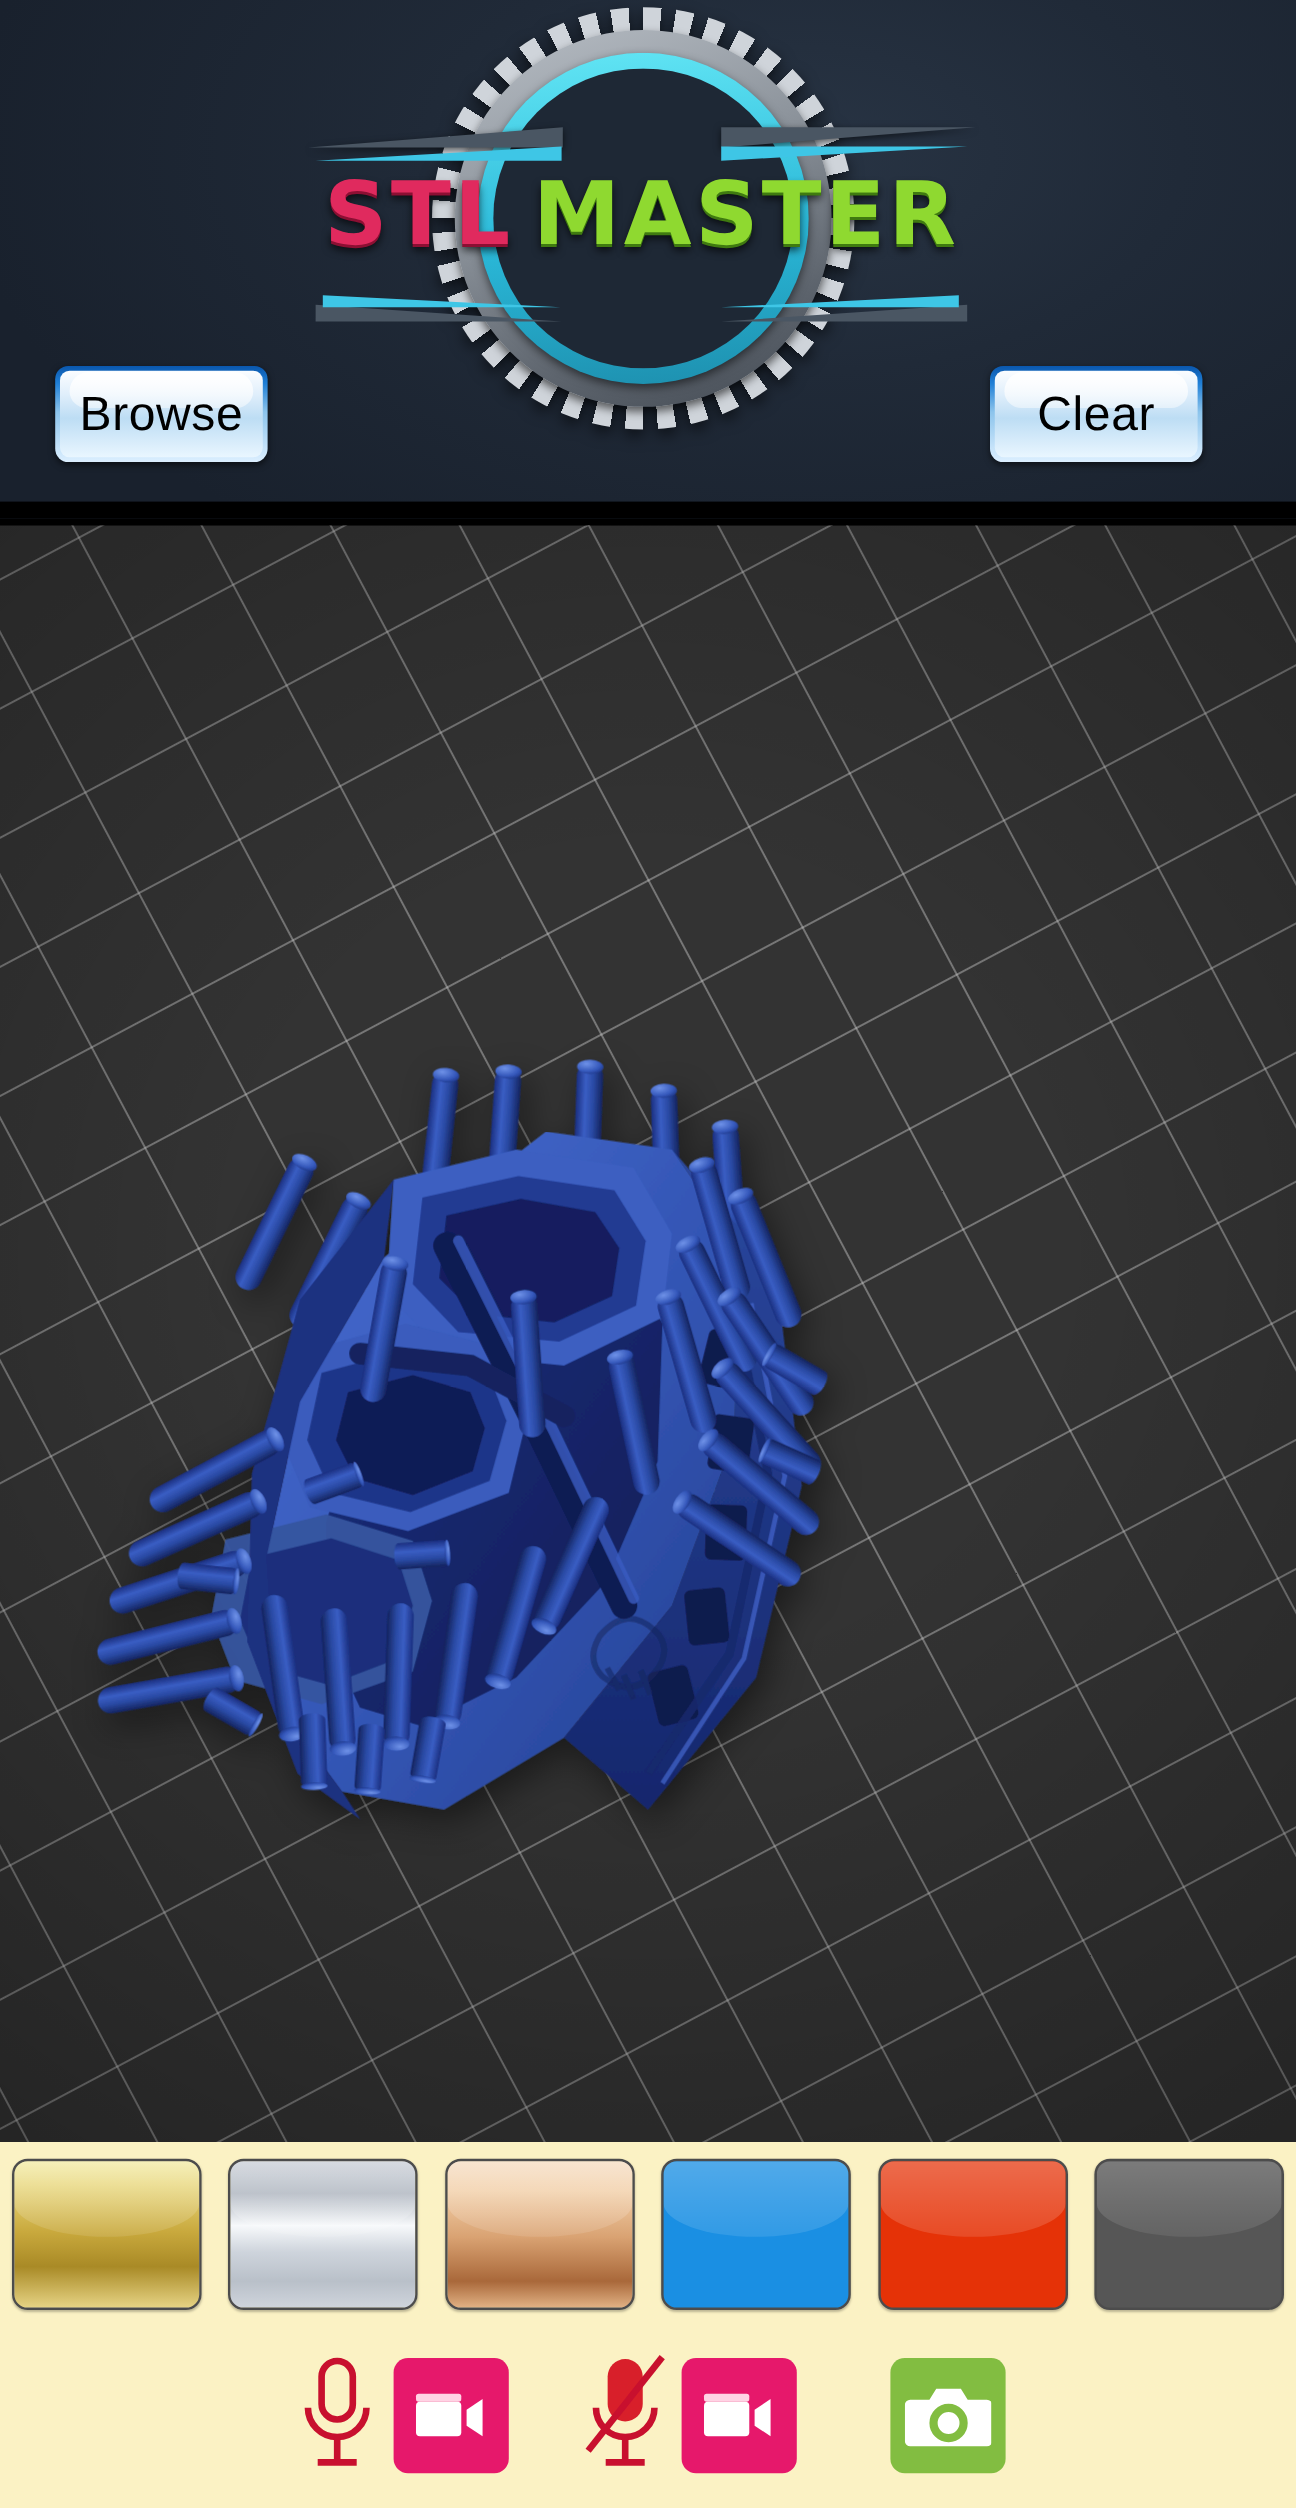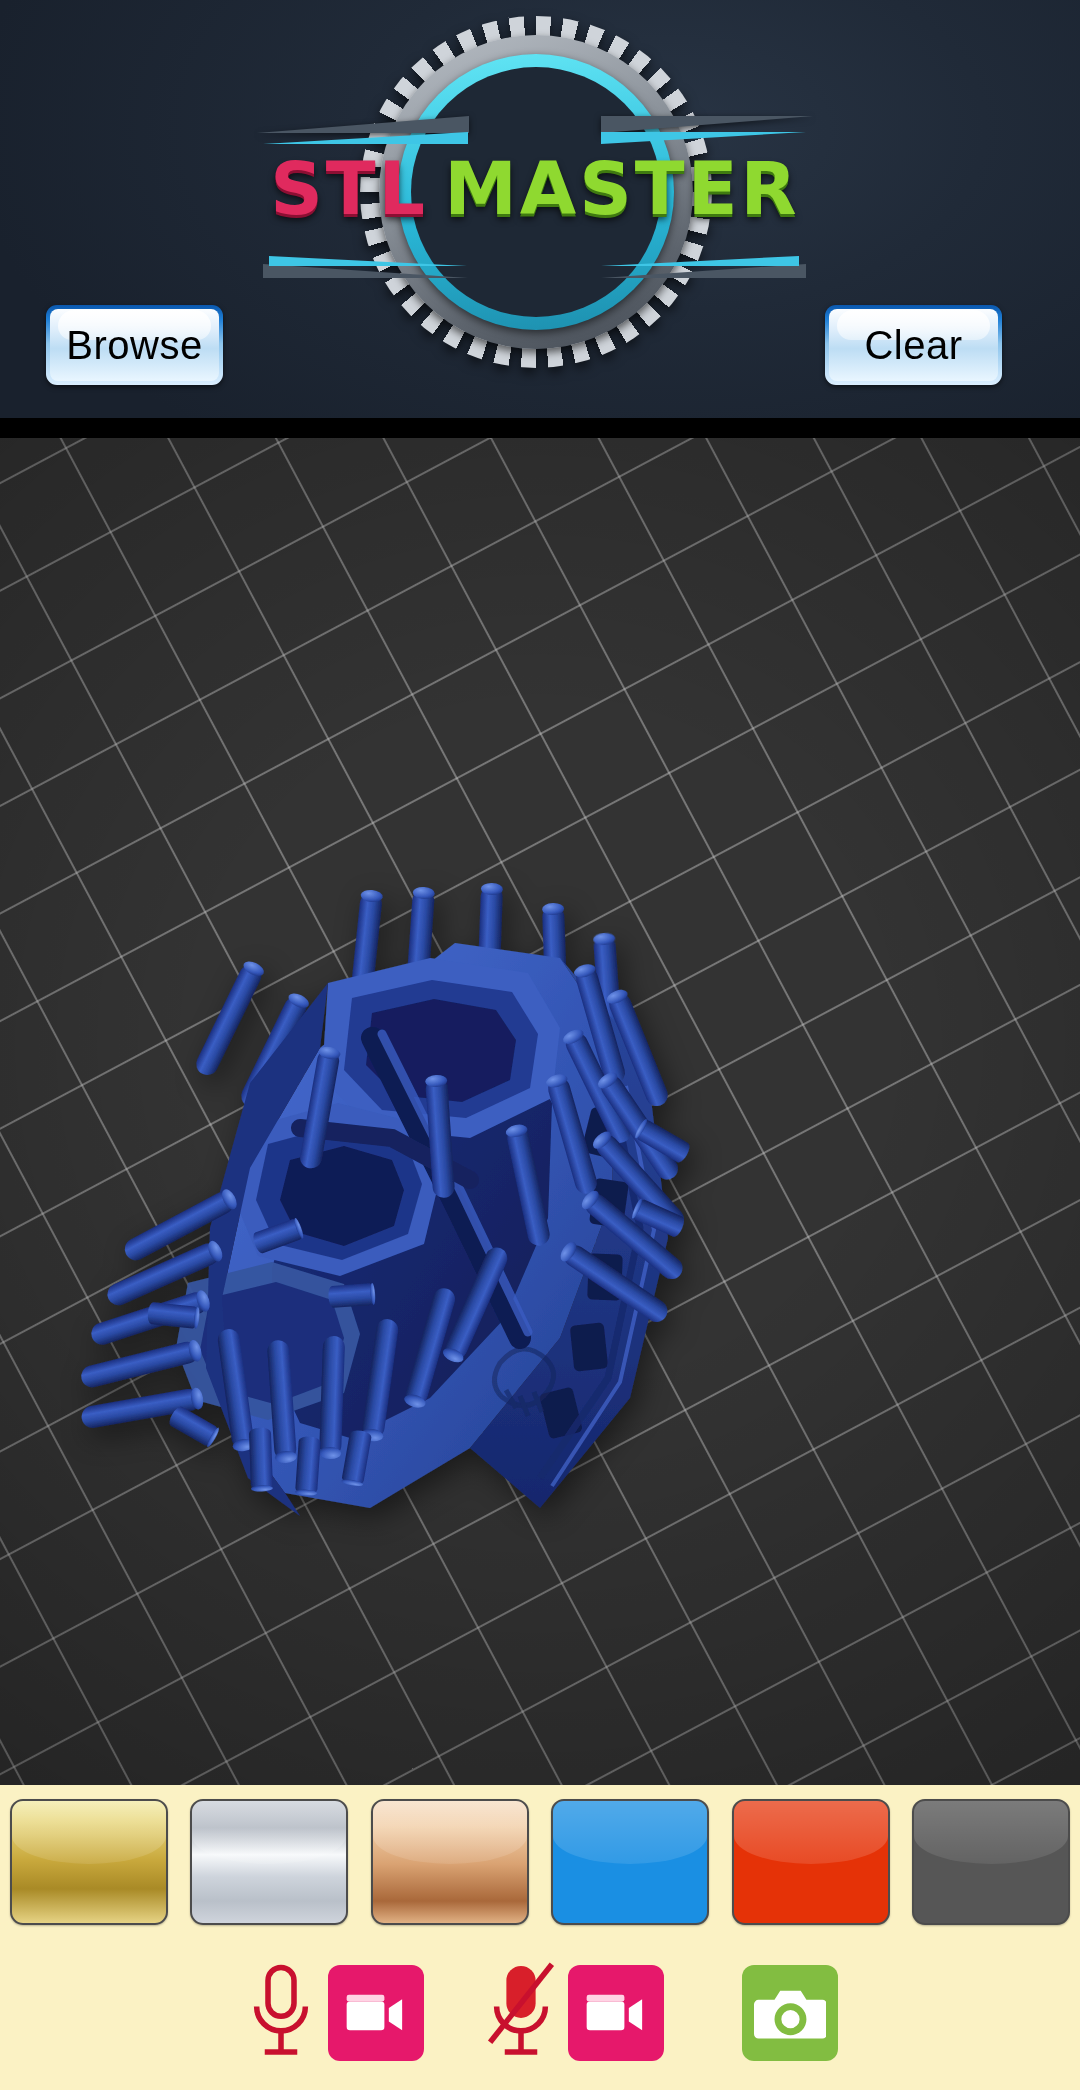--- a/index.html
+++ b/index.html
@@ -28,21 +28,21 @@
   .header-bottom-bar {
     position: absolute;
     left: 0; top: 418px;
     width: 1080px; height: 20px;
     background: #000;
   }
 
   
   .logo-wrap {
     position: absolute;
-    left: 255px; top: 12px;
+    left: 255px; top: 2px;
     width: 560px; height: 410px;
   }
   .gear {
     position: absolute;
     left: 105px; top: 4px;
     width: 352px; height: 352px;
     border-radius: 50%;
     background:
       repeating-conic-gradient(from 0deg,
         #cfd4da 0deg 5deg, rgba(0,0,0,0) 5deg 9deg);

